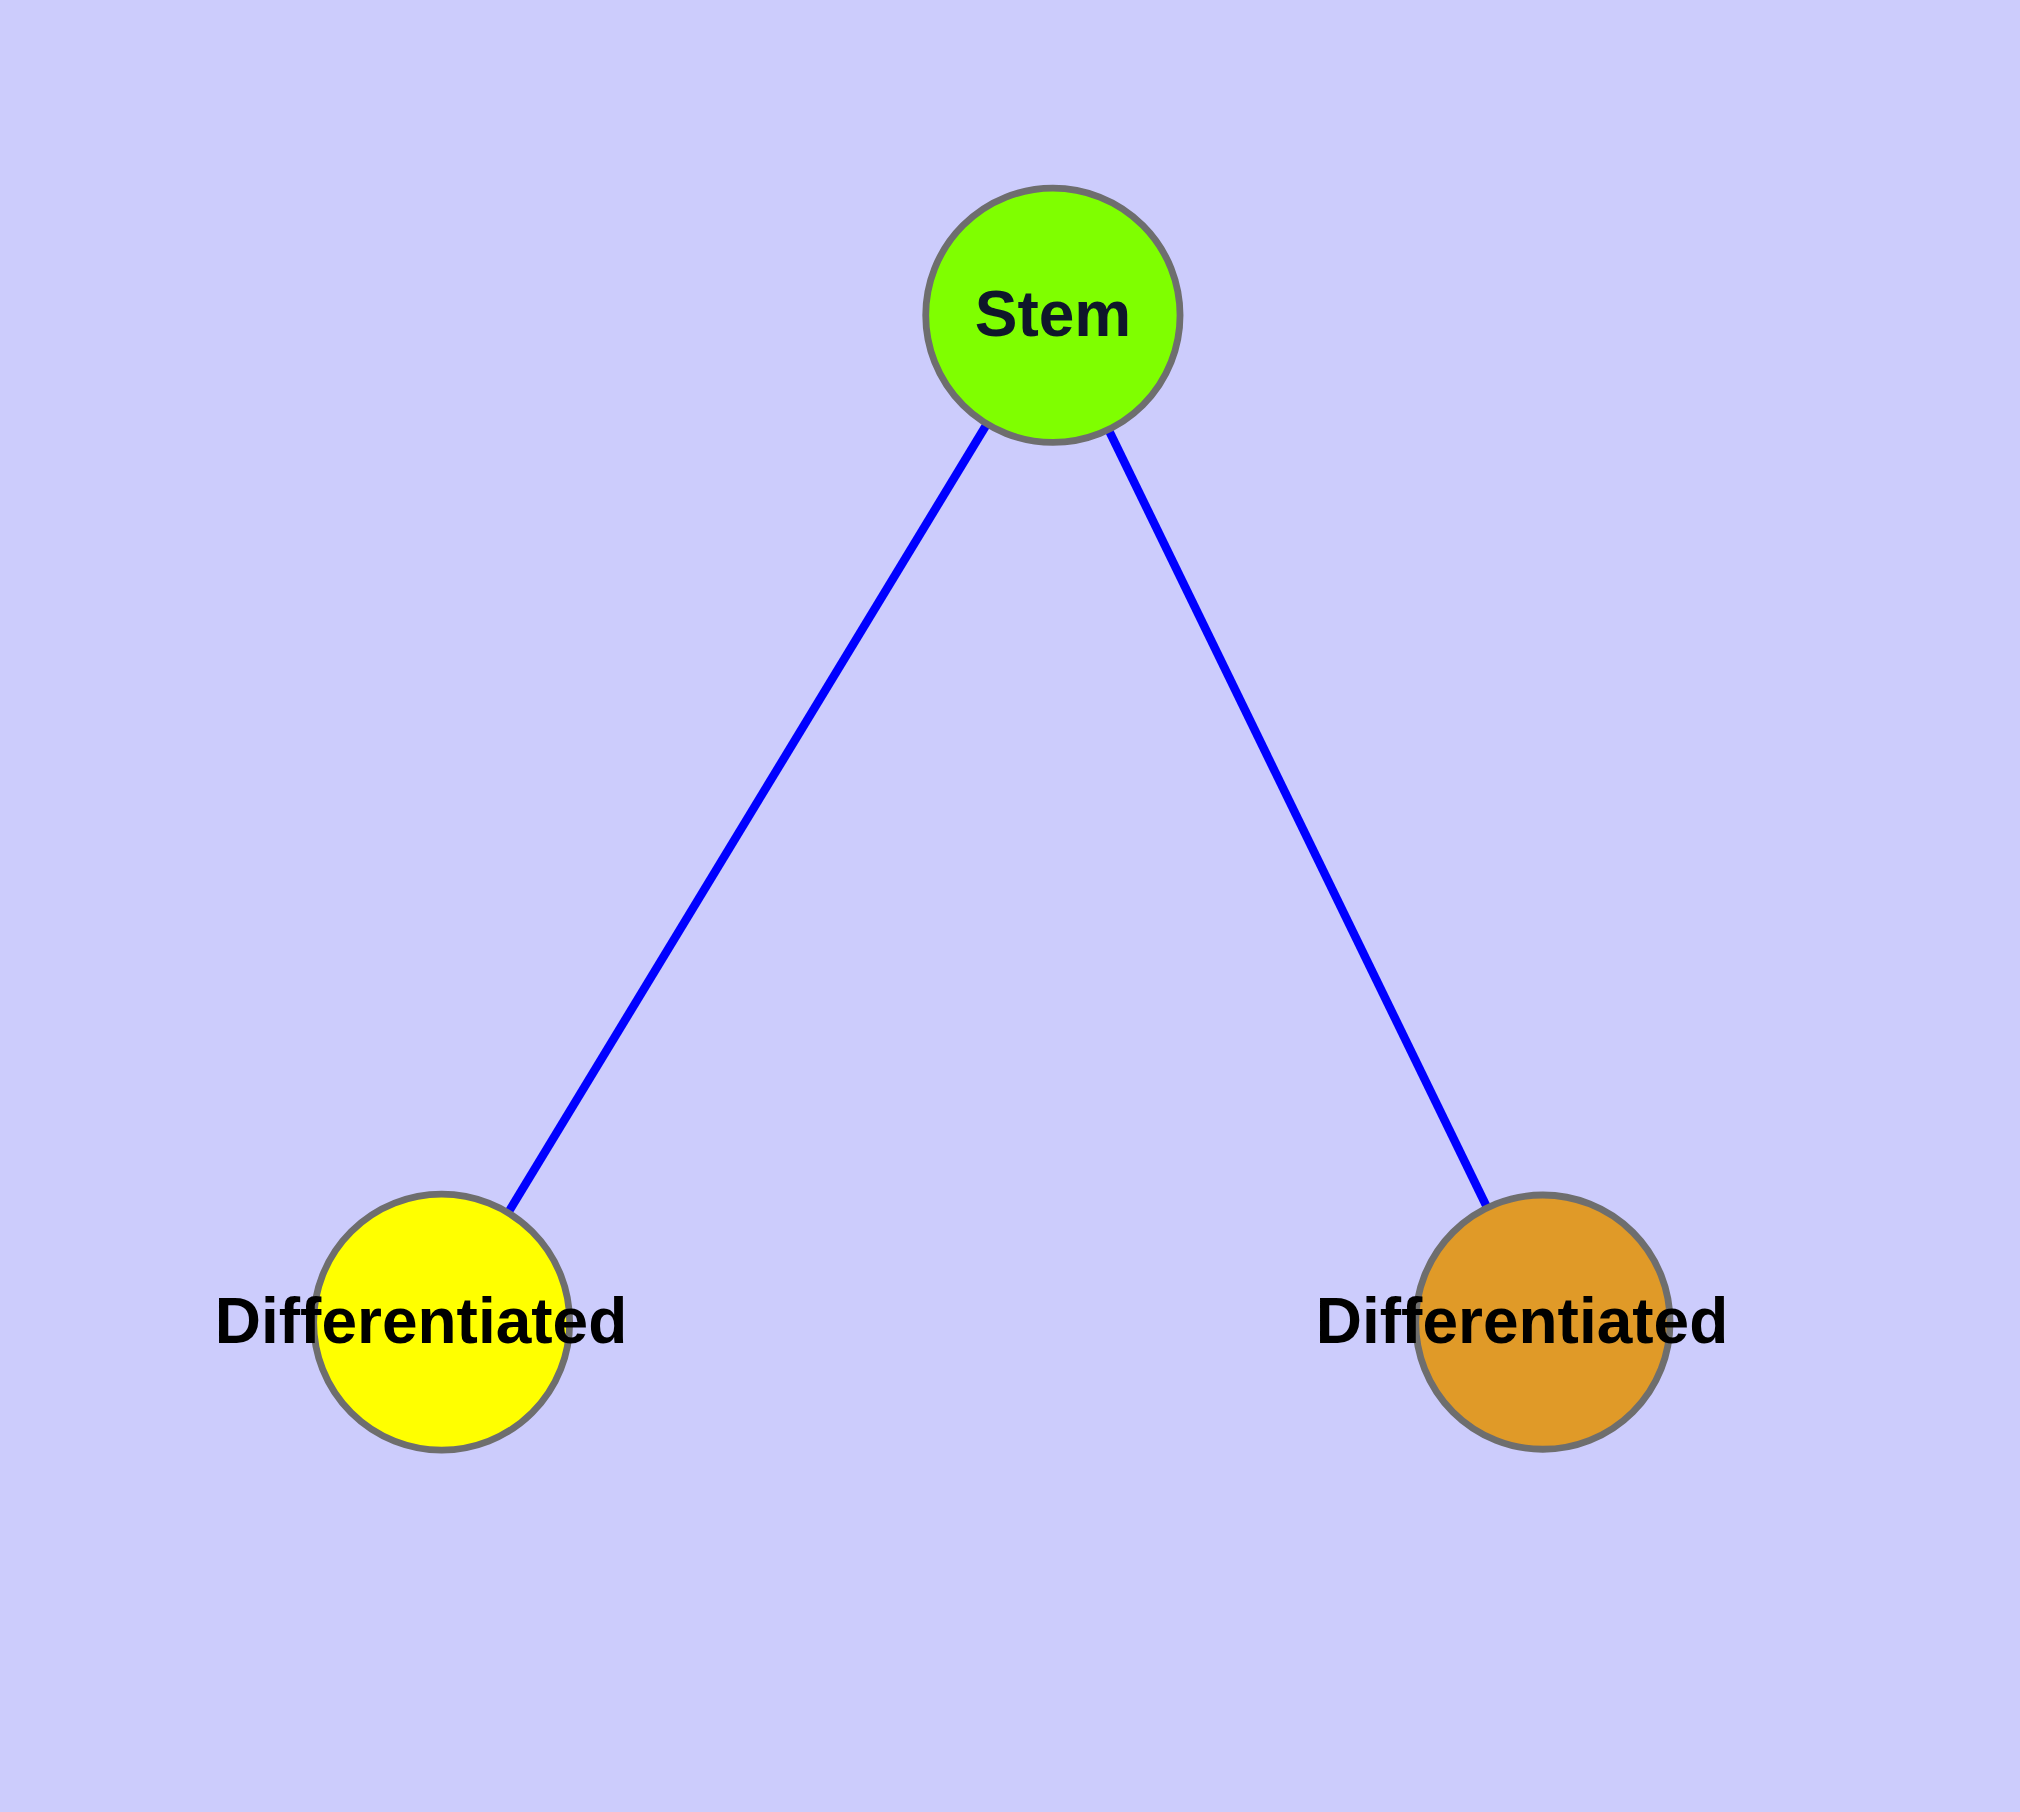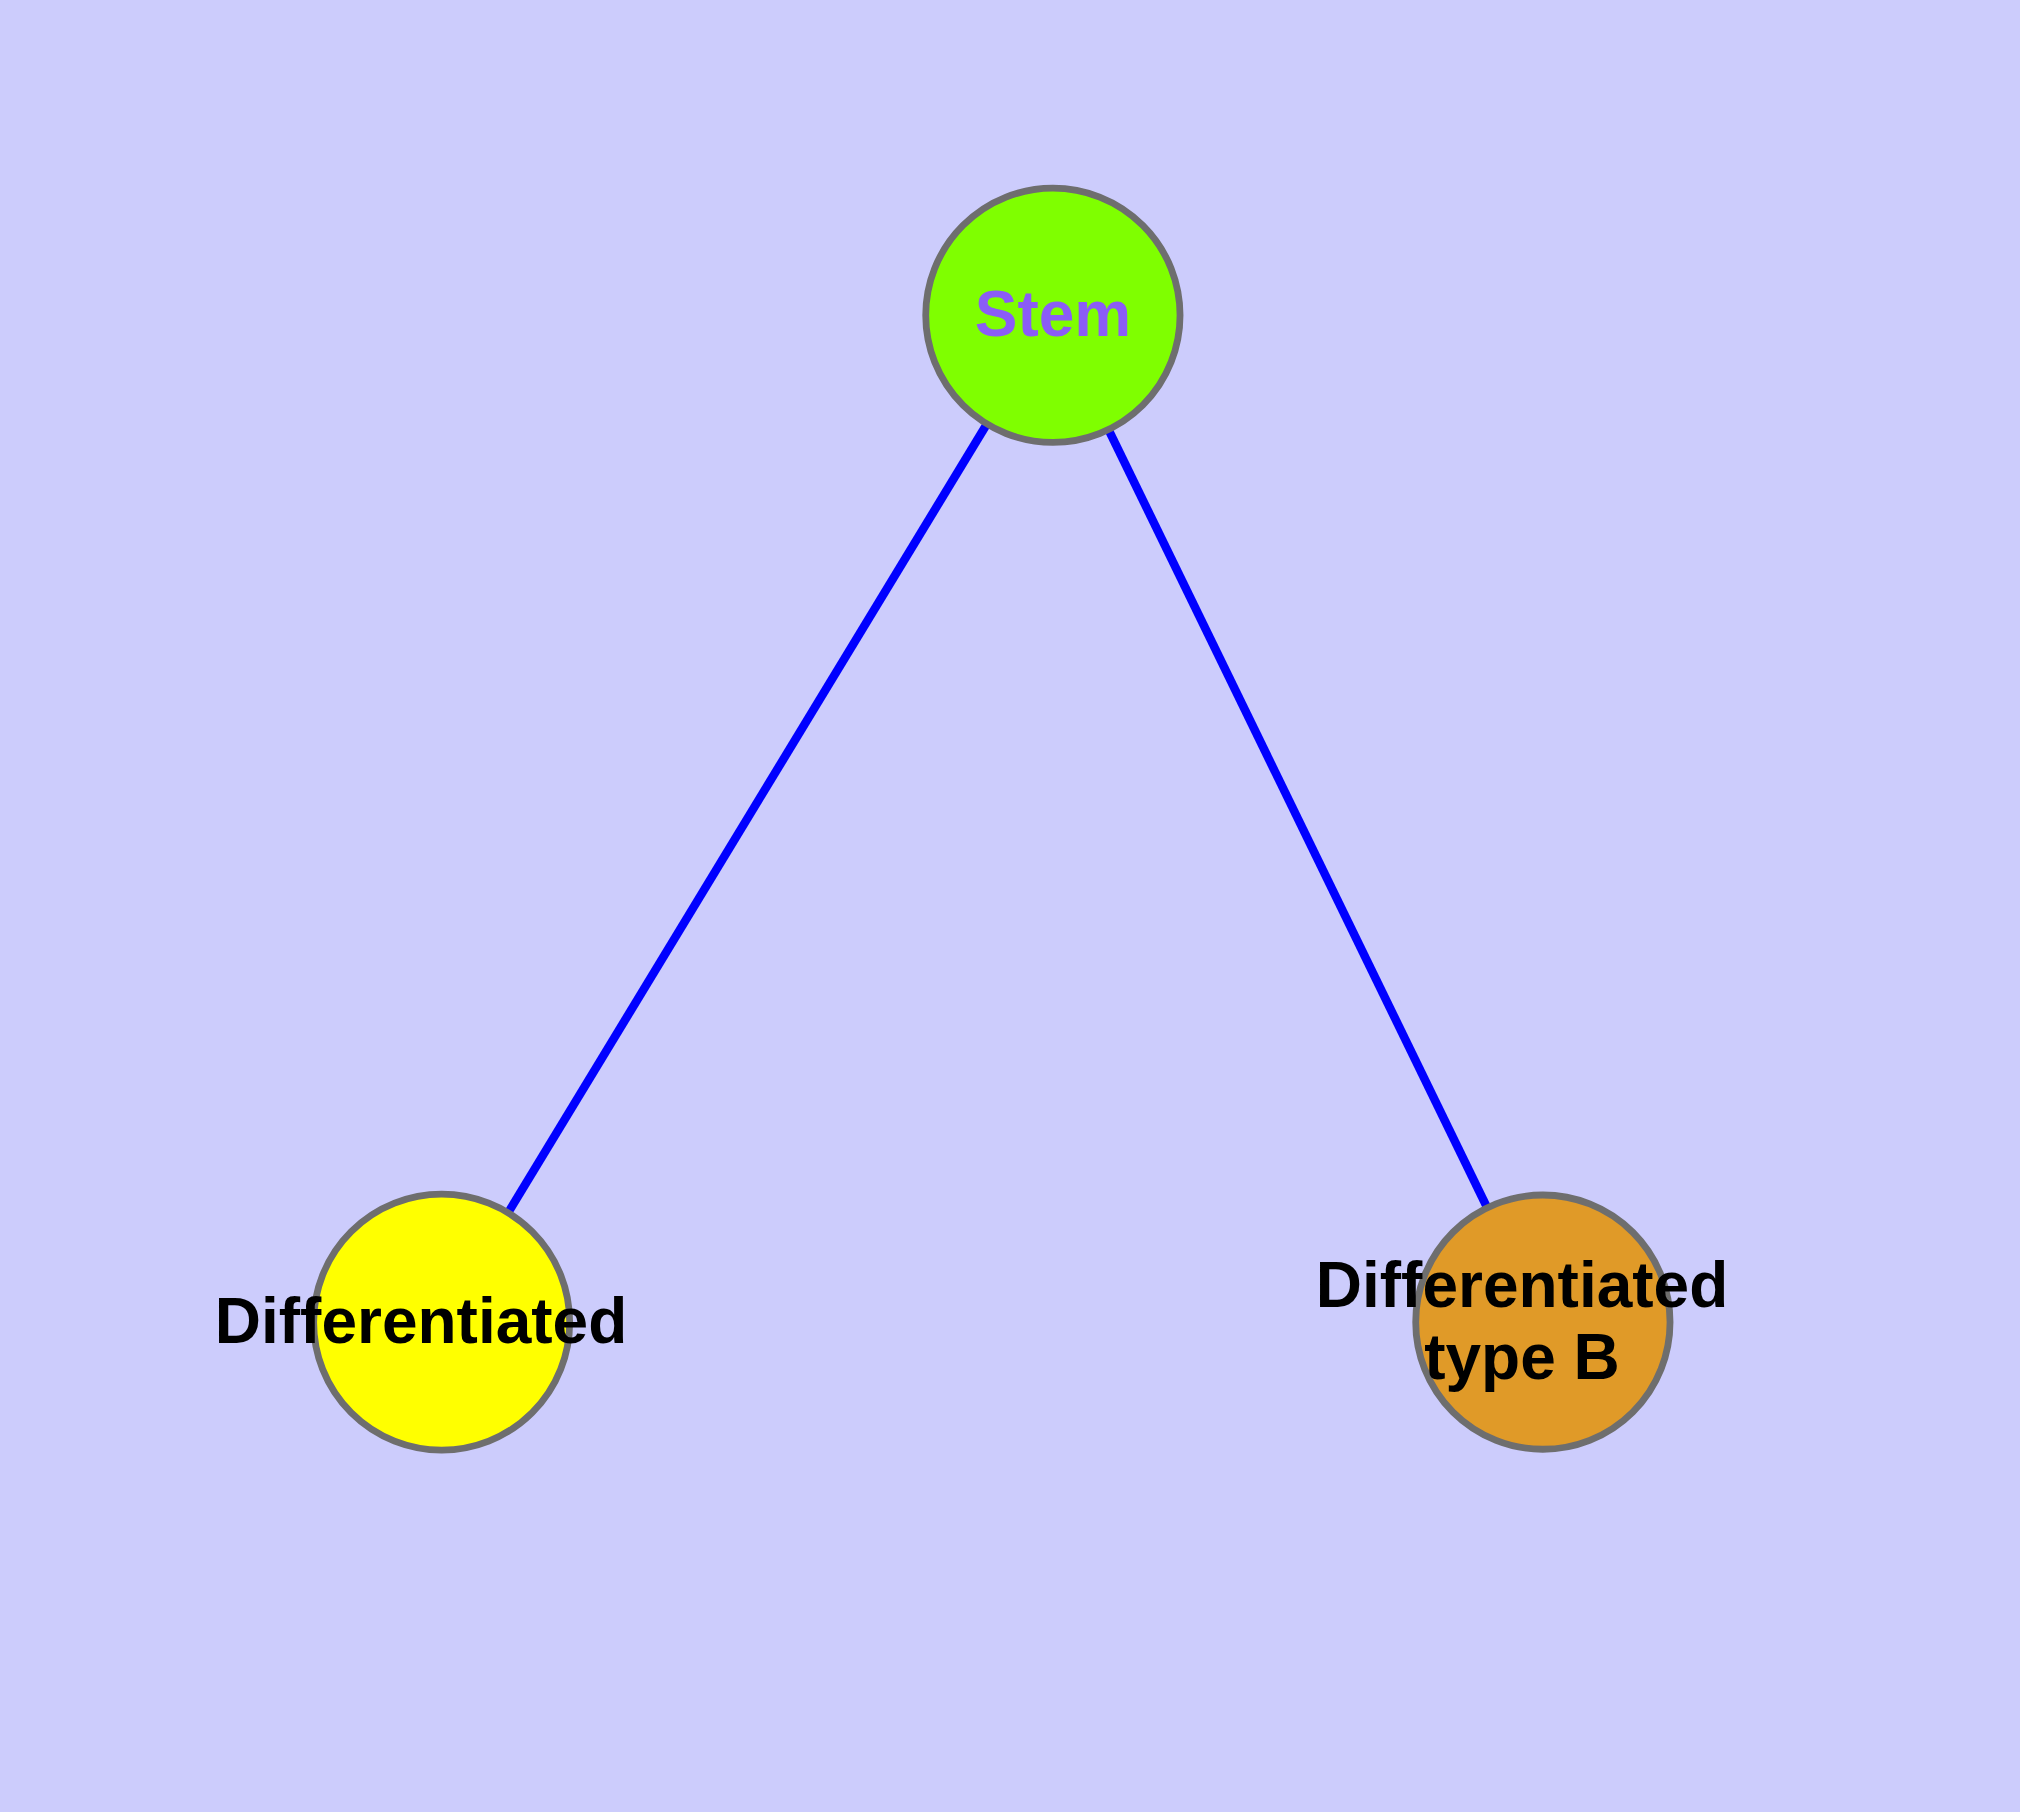--- a/index.html
+++ b/index.html
@@ -48,25 +48,24 @@
       <line class="graph-edge" id="edge-1" x1="1242" y1="372" x2="1820" y2="1560" stroke="#0000ff" stroke-width="10" stroke-linecap="butt"></line>
     </g>
 
     <g id="node-layer">
       <circle class="graph-node" id="node-0" cx="1242" cy="372" r="150" fill="#7fff00" stroke="#6e6e6e" stroke-width="8"></circle>
       <circle class="graph-node" id="node-1" cx="521" cy="1560" r="151" fill="#ffff00" stroke="#6e6e6e" stroke-width="8"></circle>
       <circle class="graph-node" id="node-2" cx="1820" cy="1560" r="150" fill="#e09a28" stroke="#6e6e6e" stroke-width="8"></circle>
     </g>
   </svg>
 
-  <div class="node-label" id="label-0" style="left: 1053px; top: 315px; font-size: 64px; font-weight: bold; color: #8b5cf6;">
+  <div class="node-label" id="label-0" style="left: 1053px; top: 315px; font-size: 64px; font-weight: bold; color: #0f172a;">
       <div>Stem</div>
     </div>
   <div class="node-label" id="label-1" style="left: 421px; top: 1322px; font-size: 64px; font-weight: bold; color: rgb(0, 0, 0);">
       <div>Differentiated</div>
     </div>
   <div class="node-label" id="label-2" style="left: 1522px; top: 1322px; font-size: 64px; font-weight: bold; color: rgb(0, 0, 0);">
       <div>Differentiated</div>
-      <div>type B</div>
     </div>
 
 </div>
 
 
 </body></html>

